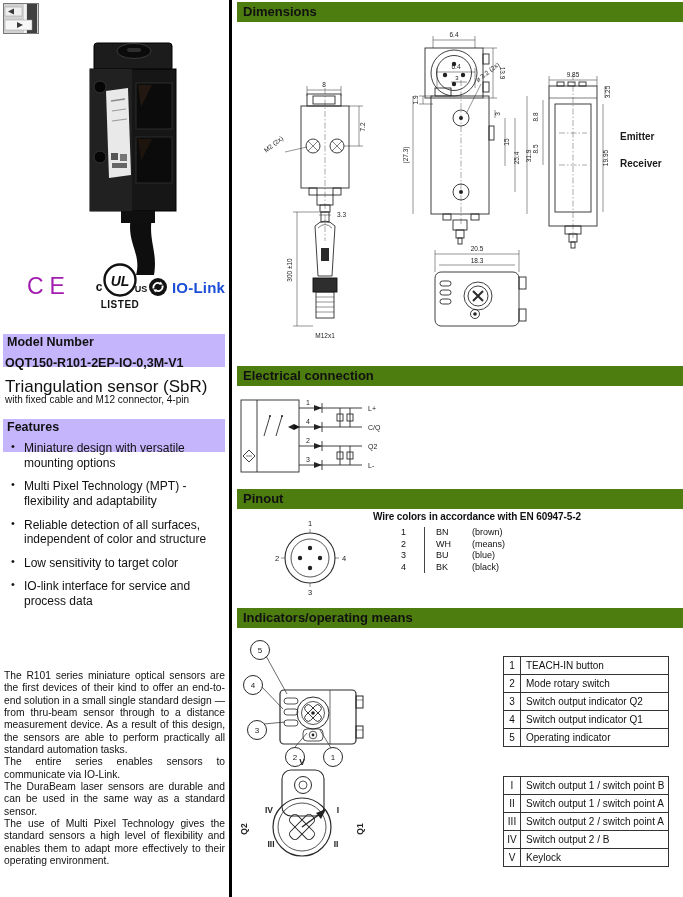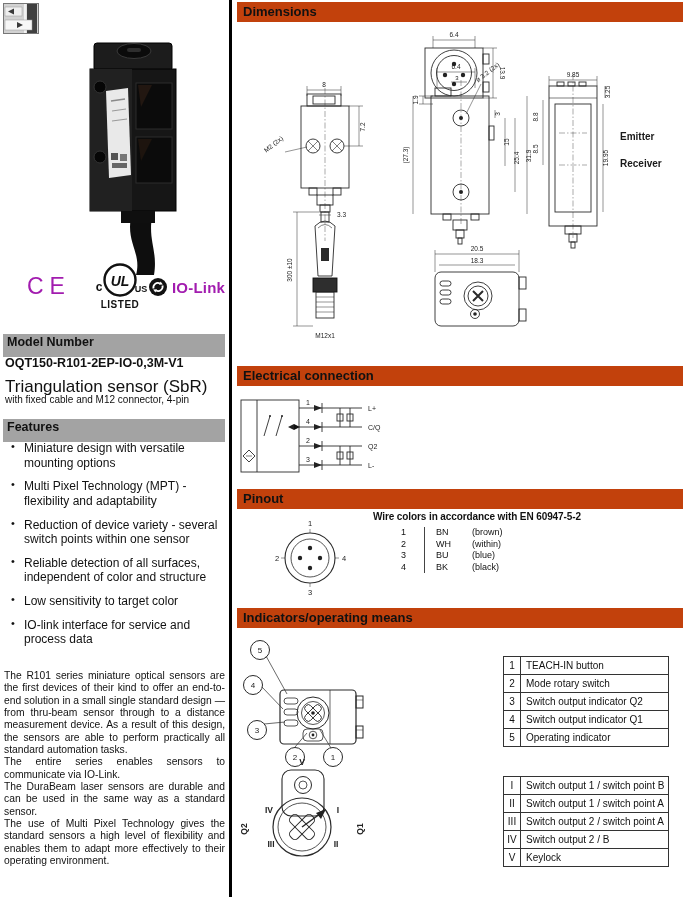--- a/index.html
+++ b/index.html
@@ -1,38 +1,38 @@
 <!DOCTYPE html>
 <html><head>
 <meta charset="utf-8">
 <style>
   html,body{margin:0;padding:0;background:#fff;}
   #page{position:relative;width:683px;height:897px;background:#fff;overflow:hidden;
         font-family:"Liberation Sans",sans-serif;color:#111;}
   .abs{position:absolute;}
   
-  .hdr-l{position:absolute;left:3px;width:222px;height:23px;background:#a3a3a3;
+  .hdr-l{position:absolute;left:3px;width:222px;height:33px;background:#c4b5fd;
          font-weight:bold;font-size:12.5px;line-height:17px;padding-left:4px;box-sizing:border-box;}
-  .hdr-r{position:absolute;left:237px;width:446px;height:20px;background:#c2410c;
+  .hdr-r{position:absolute;left:237px;width:446px;height:20px;background:#4d7c0f;
          font-weight:bold;font-size:13px;line-height:20px;padding-left:6px;box-sizing:border-box;}
   .divider{position:absolute;left:229px;top:0;width:3px;height:897px;background:#000;}
   
   .model{position:absolute;left:5px;top:356px;width:220px;font-weight:bold;font-size:12.5px;}
   .mtype{position:absolute;left:5px;top:377px;width:220px;font-size:17px;}
   .mnote{position:absolute;left:5px;top:394px;width:220px;font-size:10px;}
   .feat{position:absolute;left:5px;top:441px;width:218px;}
   .feat .fi{position:relative;padding-left:19px;font-size:12px;line-height:1.22;margin-bottom:9px;}
   .feat .fi::before{content:"•";position:absolute;left:6px;top:-1px;font-size:11px;}
   .pinfo{position:absolute;left:4px;top:670px;width:221px;font-size:10.3px;line-height:1.2;
          text-align:justify;}
   .pinfo p{margin:0;}
   
   .ce{position:absolute;left:27px;top:273px;font-size:23px;letter-spacing:6px;color:#a21caf;}
   .iolink{position:absolute;left:148px;top:277px;display:flex;align-items:center;}
-  .iolink .txt{font-weight:bold;font-size:15px;letter-spacing:.2px;margin-left:4px;color:#a21caf;}
+  .iolink .txt{font-weight:bold;font-size:15px;letter-spacing:.2px;margin-left:4px;color:#1d4ed8;}
   
   .pinrows{position:absolute;left:401px;top:527px;}
   .pr{display:flex;height:11.5px;font-size:9px;line-height:11.5px;}
   .pr-num{width:14px;}
   .pr-sep{border-left:1.5px solid #444;margin-left:9px;margin-right:11px;}
   .pr-code{width:26px;}
   .pr-name{padding-left:10px;}
   .pnote{position:absolute;left:373px;top:511px;width:250px;font-size:10px;font-weight:bold;letter-spacing:-0.1px;}
   
   .itable{position:absolute;left:503px;width:166px;border:1px solid #333;box-sizing:border-box;background:#fff;}
@@ -101,21 +101,20 @@
 
   <div class="hdr-l" style="top:334px">Model Number</div>
   <div class="model">OQT150-R101-2EP-IO-0,3M-V1</div>
   <div class="mtype">Triangulation sensor (SbR)</div>
   <div class="mnote">with fixed cable and M12 connector, 4-pin</div>
 
   <div class="hdr-l" style="top:419px">Features</div>
   <div class="feat">
     <div class="fi">Miniature design with versatile mounting options</div>
     <div class="fi">Multi Pixel Technology (MPT) - flexibility and adaptability</div>
-    <div class="fi">Reduction of device variety - several switch points within one sensor</div>
     <div class="fi">Reliable detection of all surfaces, independent of color and structure</div>
     <div class="fi">Low sensitivity to target color</div>
     <div class="fi">IO-link interface for service and process data</div>
   </div>
 
   <div class="pinfo">
     <p>The R101 series miniature optical sensors are the first devices of their kind to offer an end-to-end solution in a small single standard design — from thru-beam sensor through to a distance measurement device. As a result of this design, the sensors are able to perform practically all standard automation tasks.</p>
     <p>The entire series enables sensors to communicate via IO-Link.</p>
     <p>The DuraBeam laser sensors are durable and can be used in the same way as a standard sensor.</p>
     <p>The use of Multi Pixel Technology gives the standard sensors a high level of flexibility and enables them to adapt more effectively to their operating environment.</p>
@@ -355,21 +354,21 @@
     <div class="pr">
       <span class="pr-num">1</span>
         <span class="pr-sep"></span>
       <span class="pr-code">BN</span>
       <span class="pr-name">(brown)</span>
     </div>
     <div class="pr">
       <span class="pr-num">2</span>
         <span class="pr-sep"></span>
       <span class="pr-code">WH</span>
-      <span class="pr-name">(within)</span>
+      <span class="pr-name">(means)</span>
     </div>
     <div class="pr">
       <span class="pr-num">3</span>
         <span class="pr-sep"></span>
       <span class="pr-code">BU</span>
       <span class="pr-name">(blue)</span>
     </div>
     <div class="pr">
       <span class="pr-num">4</span>
         <span class="pr-sep"></span>

